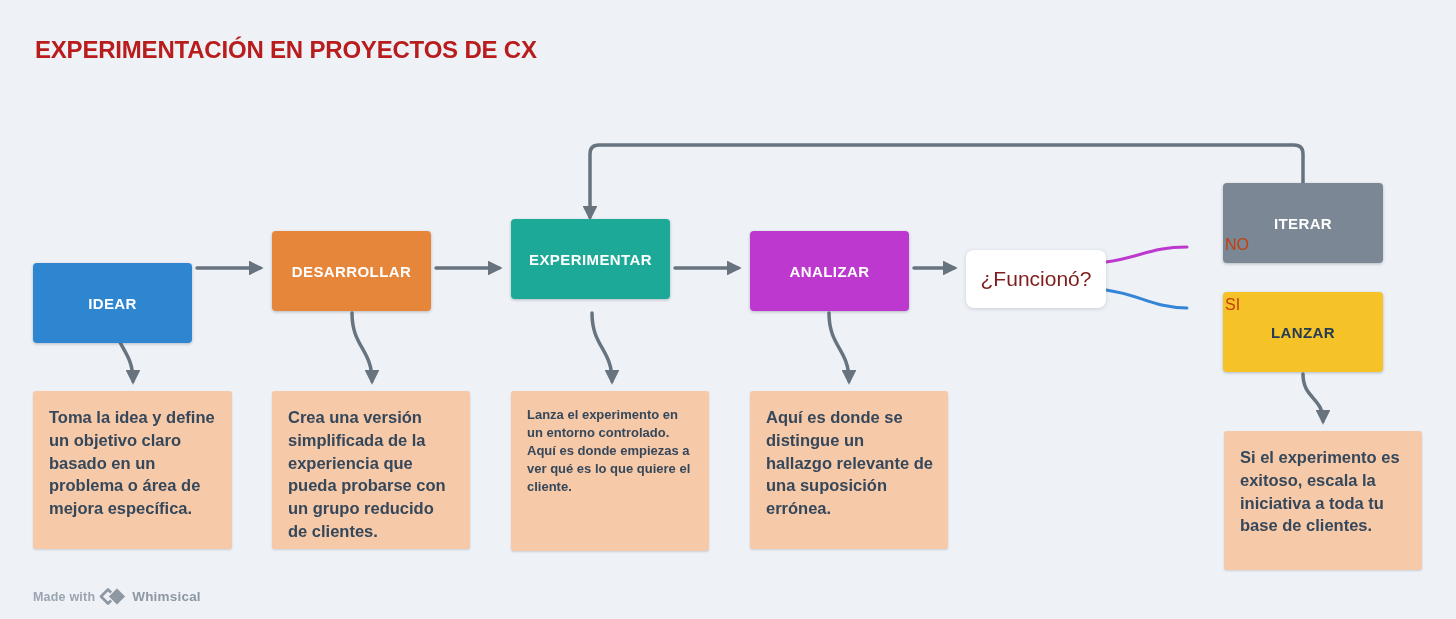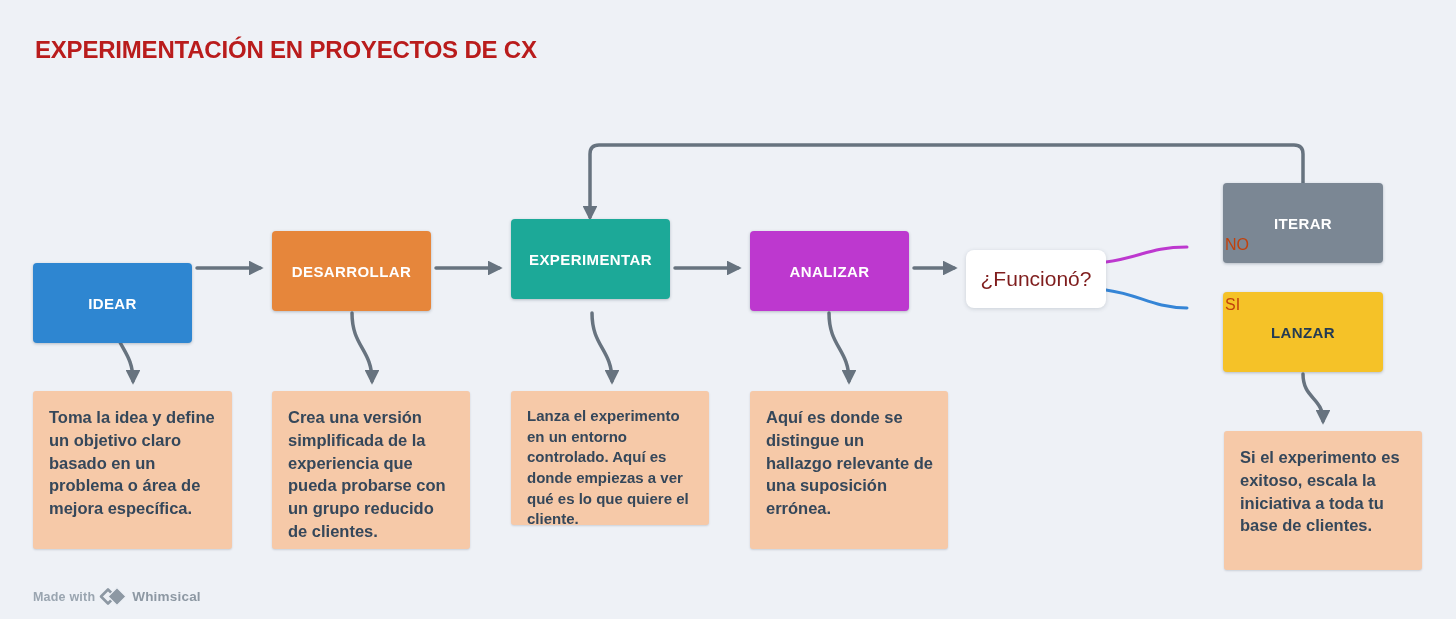--- a/index.html
+++ b/index.html
@@ -44,21 +44,21 @@
   .desc {
     position:absolute; z-index:2;
     background:#f6c9a8; border-radius:3px;
     padding:15px 14px 12px 16px;
     font-size:16.5px; line-height:1.38; font-weight:600;
     color:#35475a;
     box-shadow:0 1px 2px rgba(45,62,80,0.18);
   }
   .desc.d-idear        { left:33px;   top:391px; width:199px; height:158px; }
   .desc.d-desarrollar  { left:272px;  top:391px; width:198px; height:158px; }
-  .desc.d-experimentar { left:511px;  top:391px; width:198px; height:134px; font-size:15px; }
+  .desc.d-experimentar { left:511px;  top:391px; width:198px; height:160px; font-size:13px; }
   .desc.d-analizar     { left:750px;  top:391px; width:198px; height:158px; }
   .desc.d-lanzar       { left:1224px; top:431px; width:198px; height:139px; }
   .footer {
     position:absolute; left:33px; top:585px; z-index:2;
     display:flex; align-items:center; gap:4px;
   }
   .footer .made { font-size:12.5px; font-weight:700; color:#9aa5b0; letter-spacing:0.2px; }
   .footer .brand { font-size:13.5px; font-weight:700; color:#8d98a3; letter-spacing:0.2px; }
   .footer .logo { display:flex; align-items:center; }
 </style>

